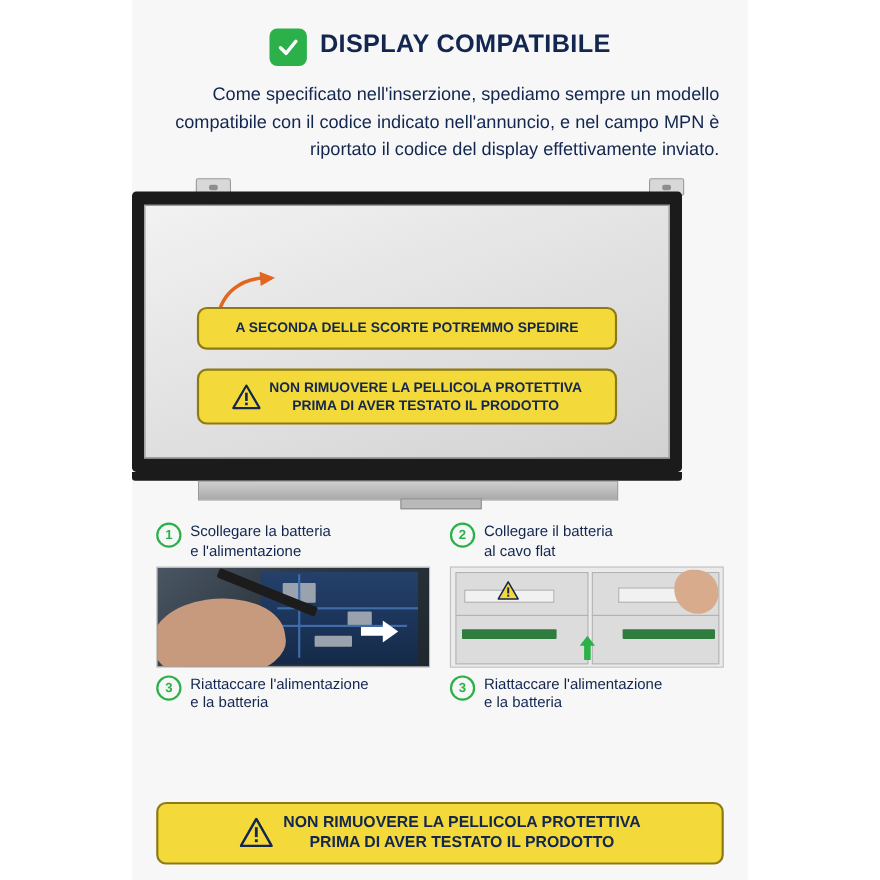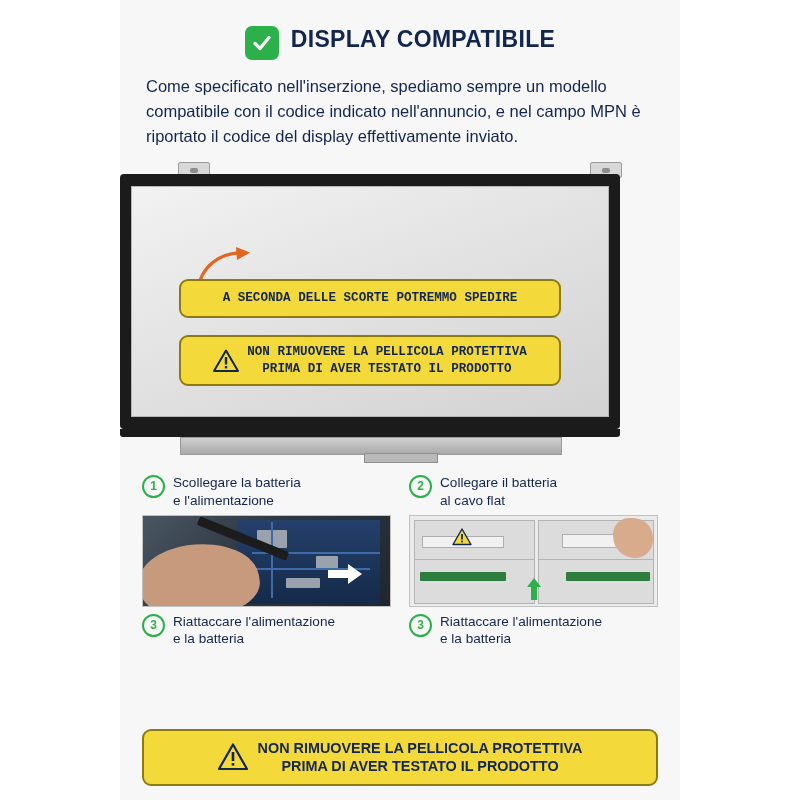--- a/index.html
+++ b/index.html
@@ -47,33 +47,32 @@
   }
   .check-badge svg { display: block; }
   .header-title {
     font-size: 23px;
     font-weight: bold;
     color: #12264f;
     letter-spacing: 0.3px;
   }
   .header-sub {
     margin: 14px 26px 0 26px;
-    text-align: left;
+    text-align: right;
     font-size: 16.5px;
     line-height: 1.5;
     color: #12264f;
   }
 
   
   .panel-wrap {
     position: relative;
     margin: 14px auto 0 auto;
     width: 560px;
     height: 300px;
-    font-family: Liberation Mono, monospace;
   }
   .tab {
     position: absolute;
     top: 0;
     width: 30px;
     height: 14px;
     background: #d8d8d8;
     border: 1px solid #9a9a9a;
     border-radius: 2px;
   }

